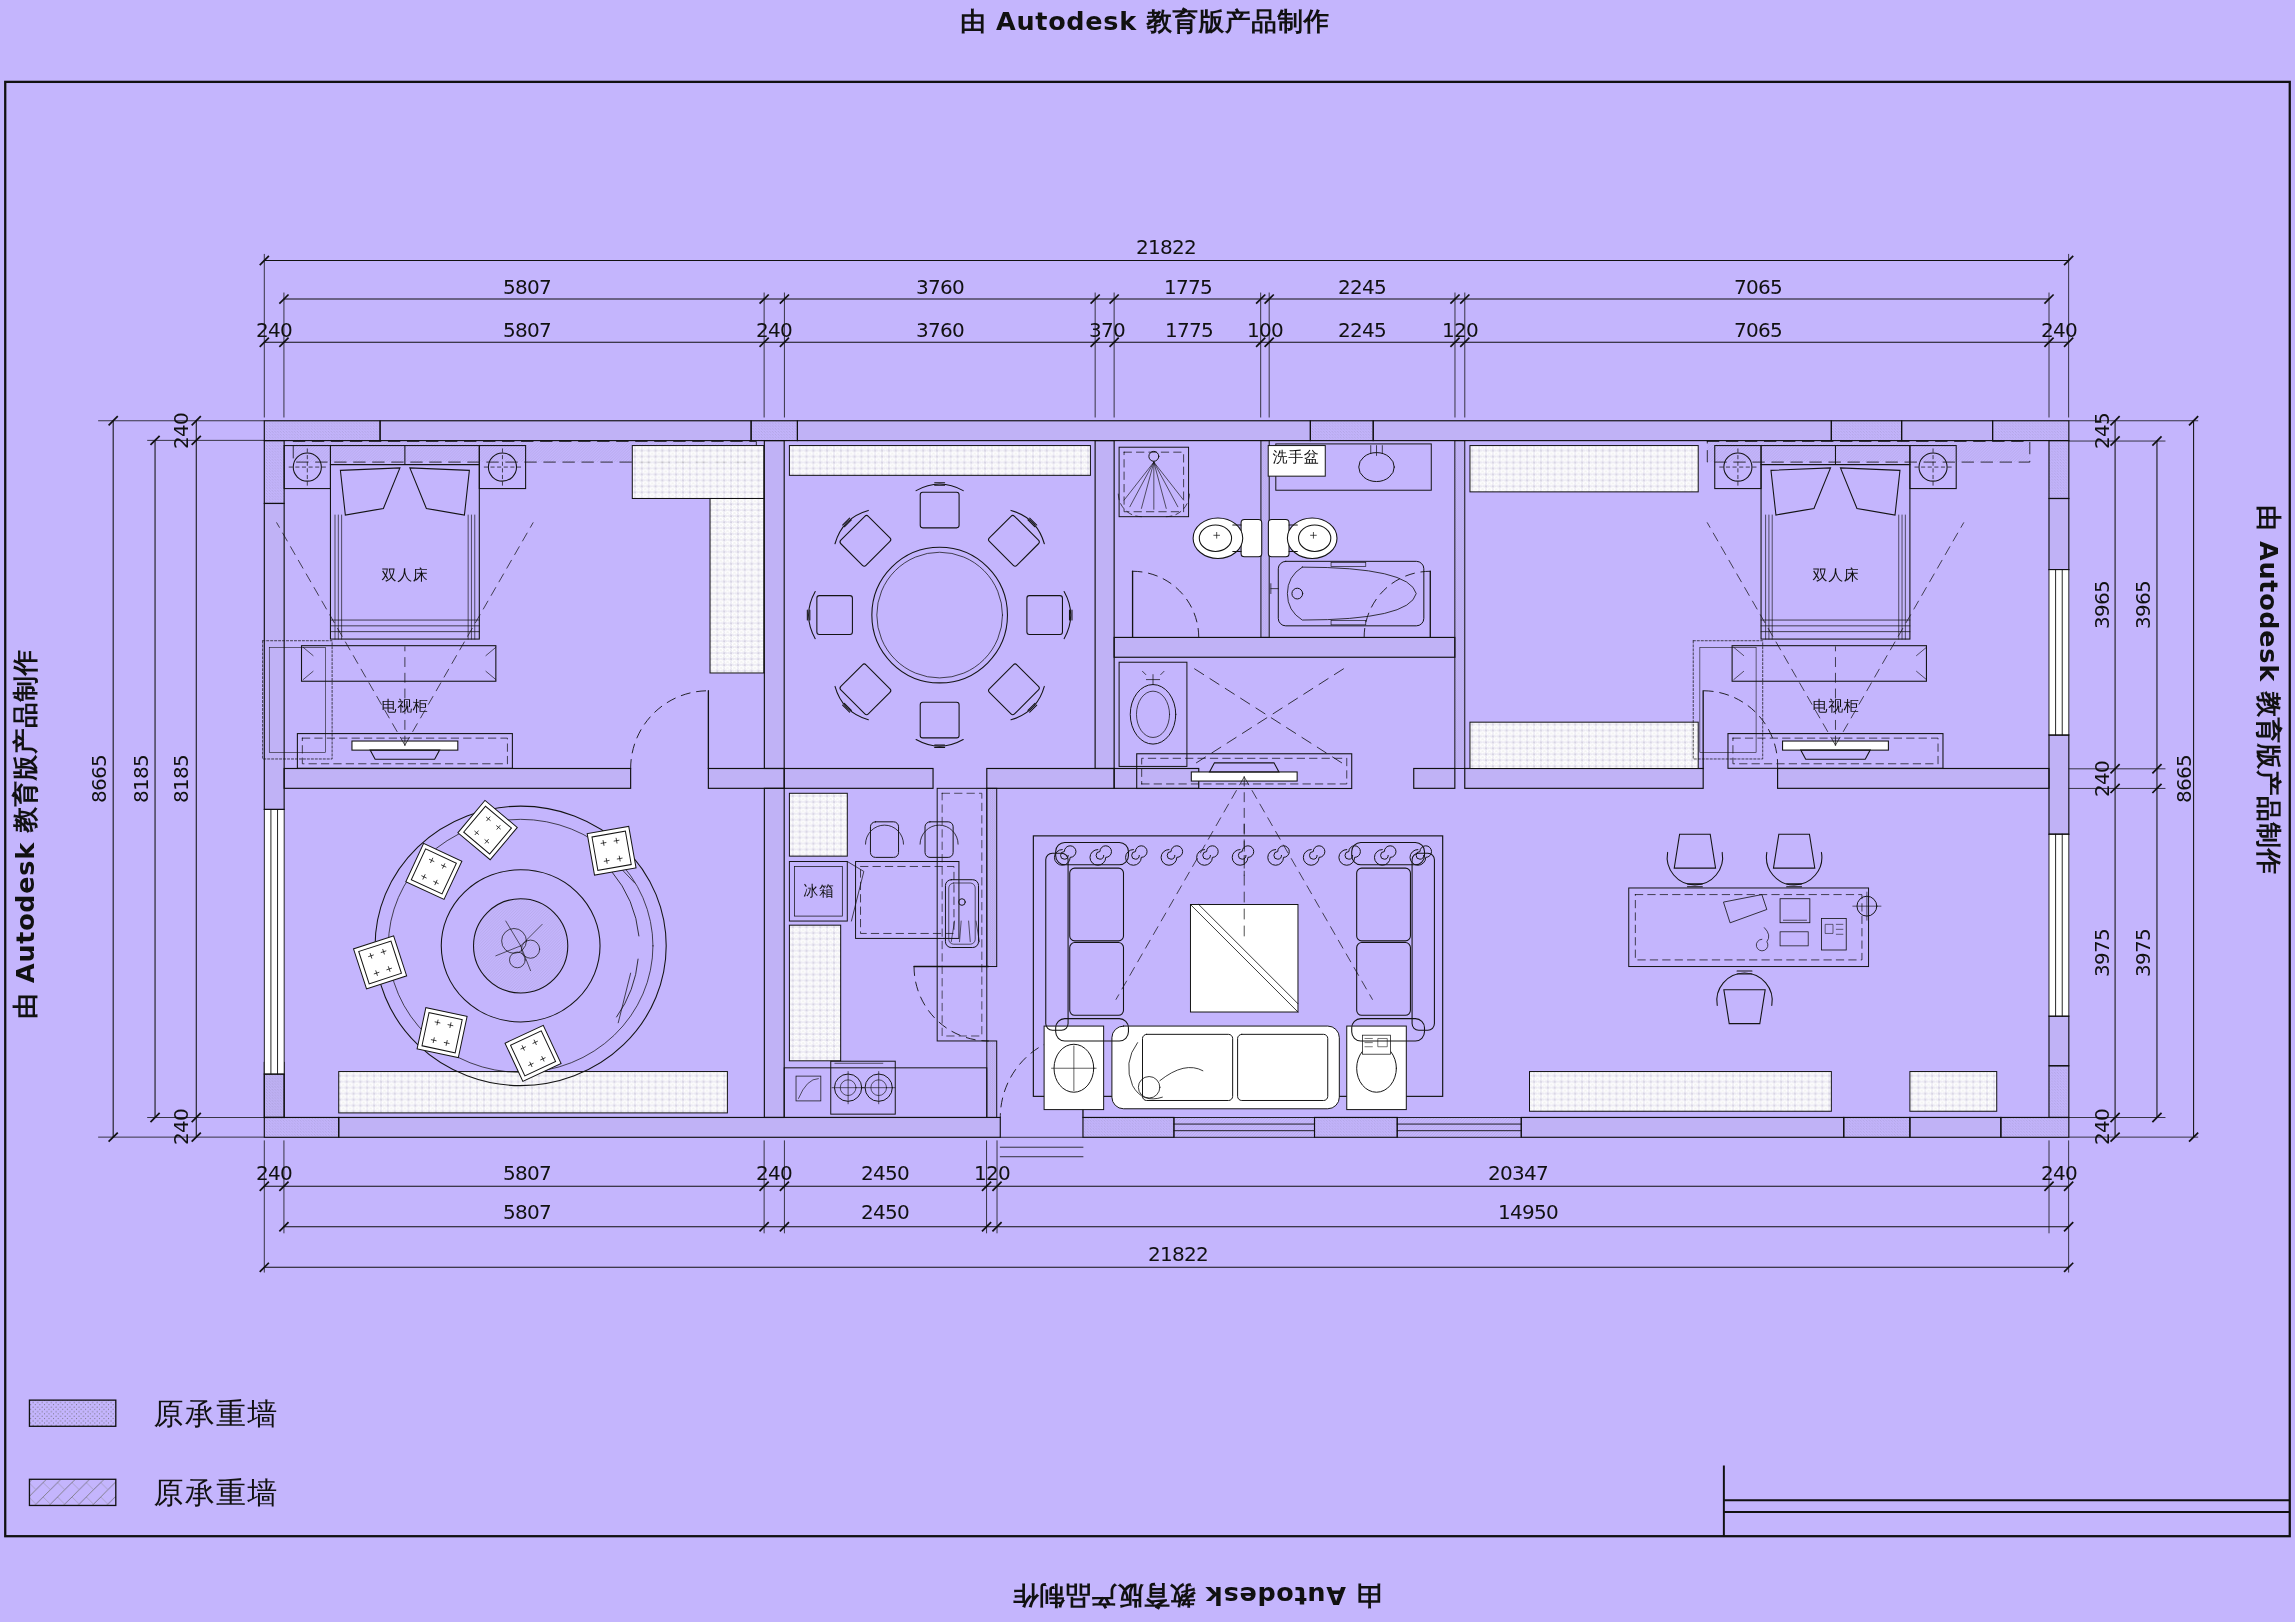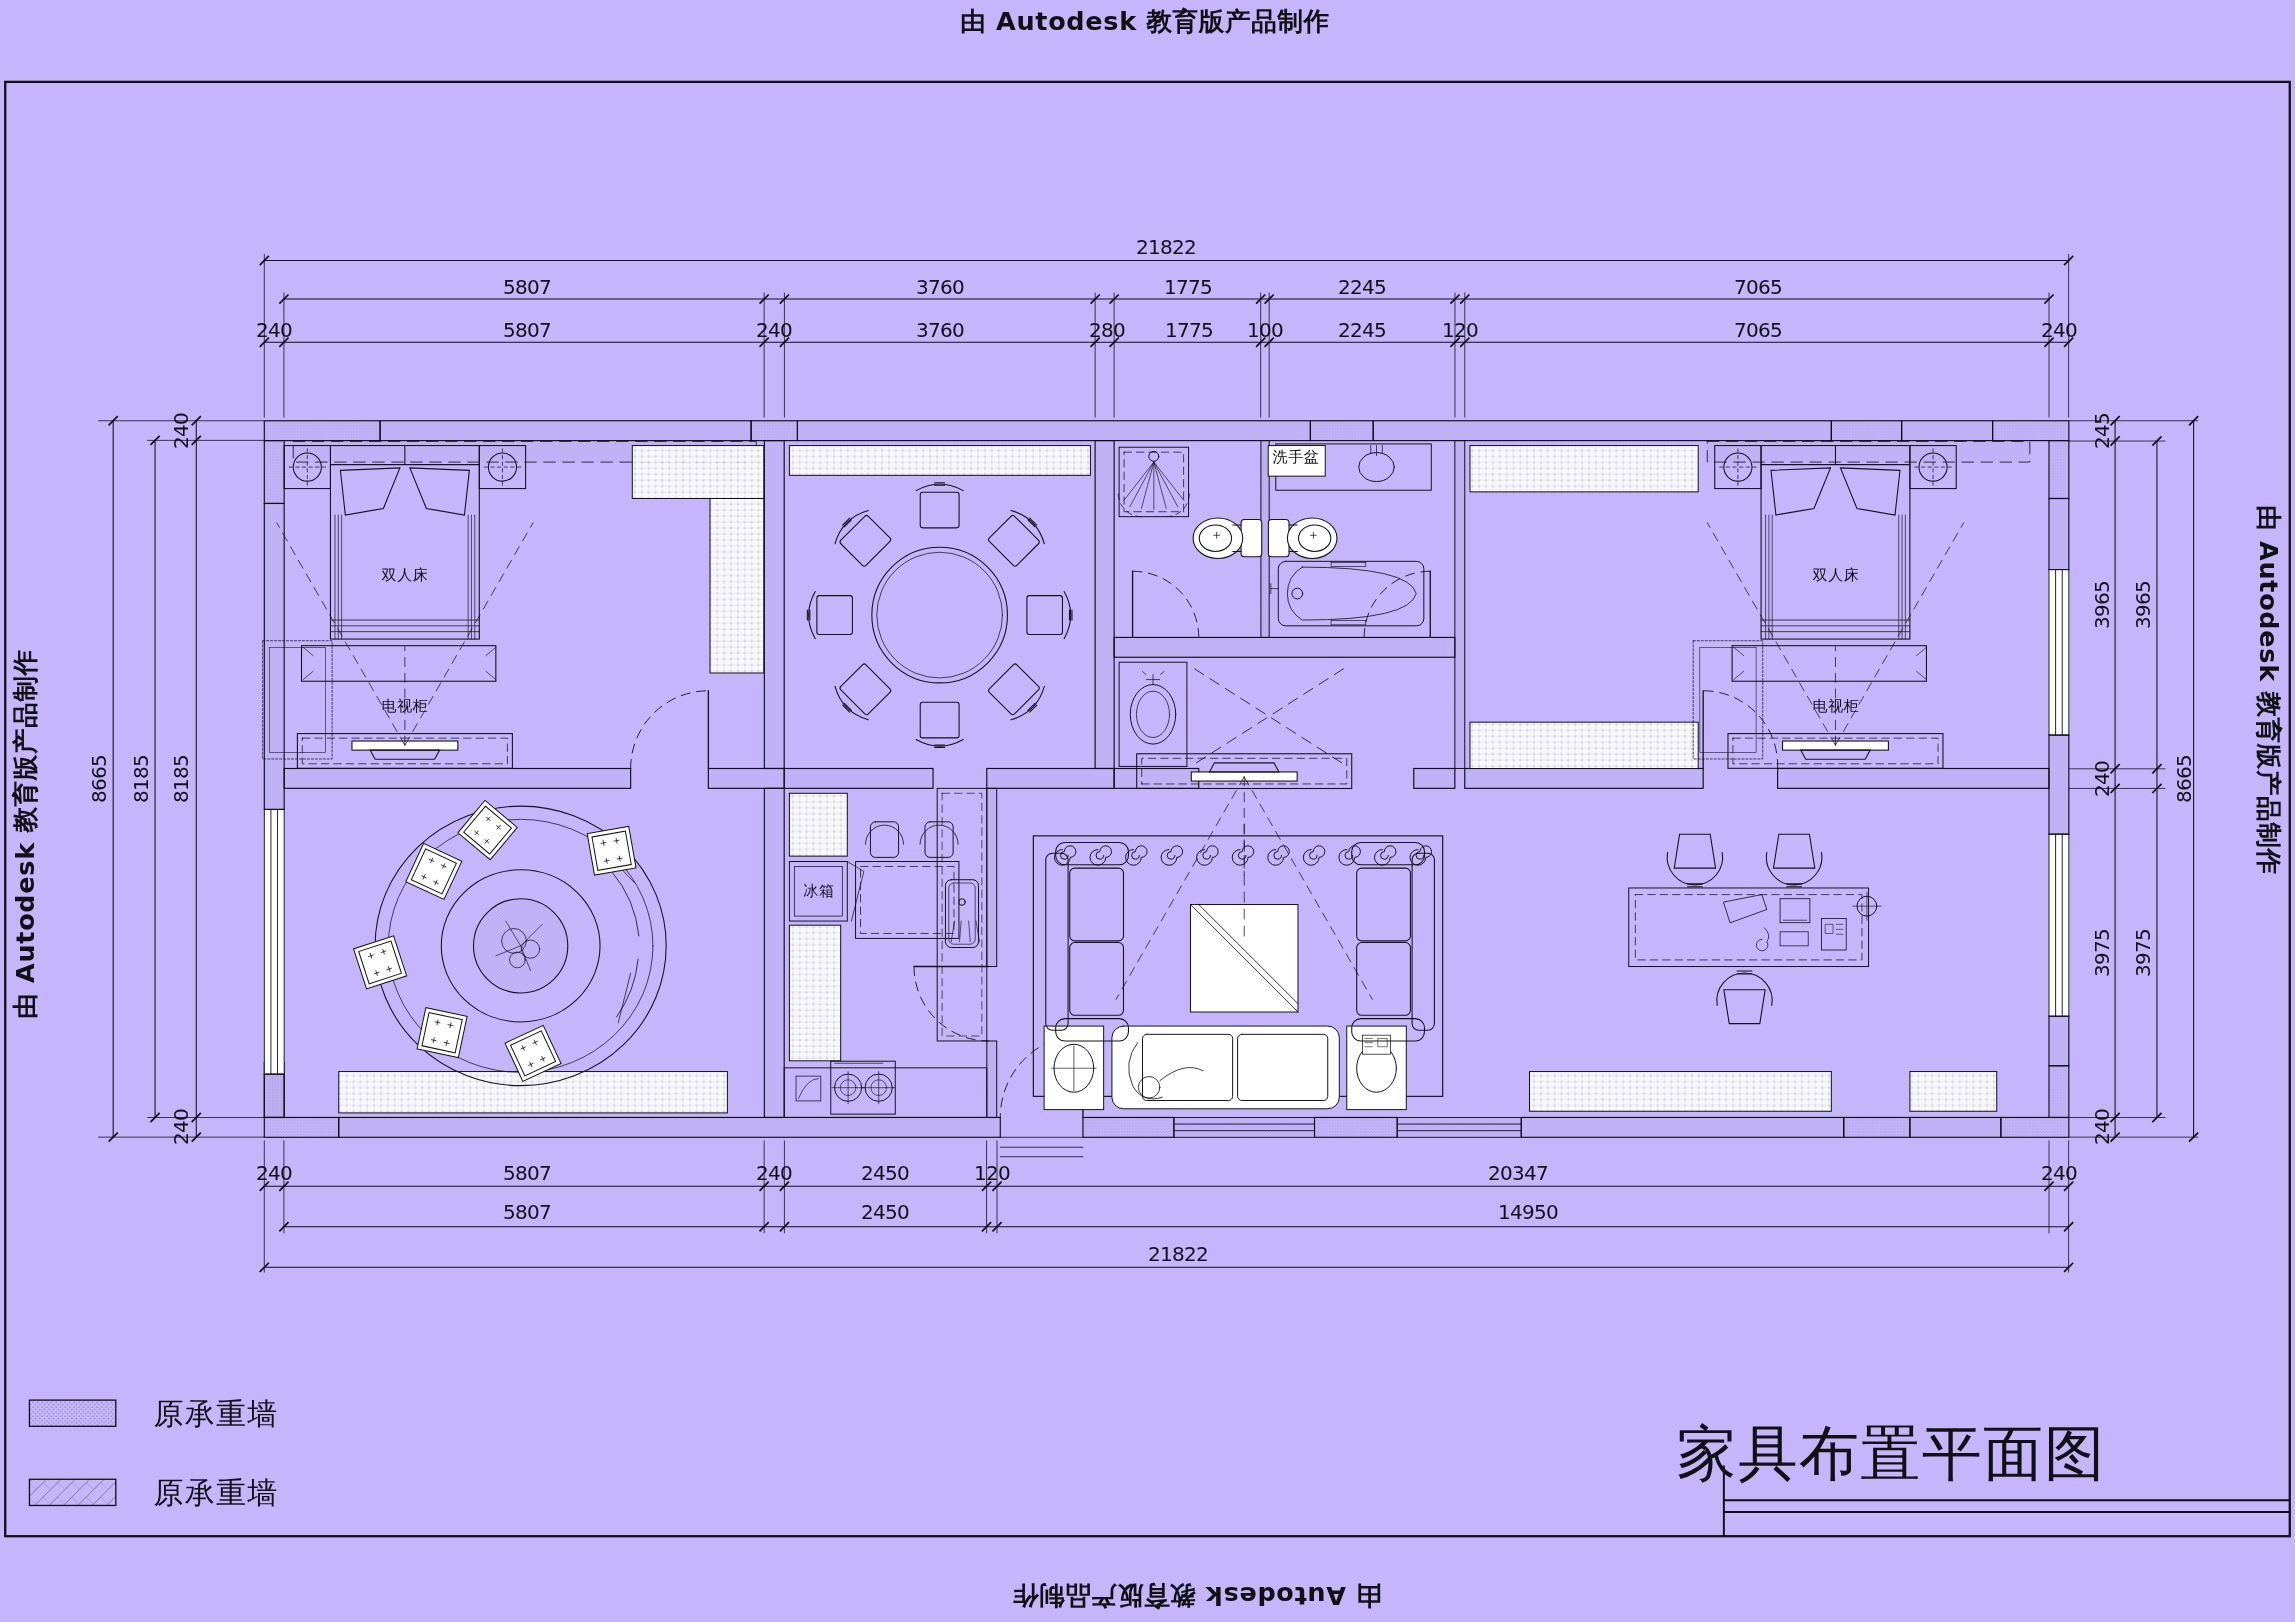--- a/index.html
+++ b/index.html
@@ -486,37 +486,36 @@
     <use href="#ochair" transform="translate(18500,5280) rotate(180)"></use>
     <use href="#ochair" transform="translate(17900,7010)"></use>
   </g>
 </svg>
 
 <div class="lbl stamp" style="left:1145px;top:21px;">由 Autodesk 教育版产品制作</div>
 <div class="lbl stamp" style="left:1197px;top:1595px;transform:translate(-50%,-50%) rotate(180deg);">由 Autodesk 教育版产品制作</div>
 <div class="lbl stamp" style="left:25px;top:834px;transform:translate(-50%,-50%) rotate(-90deg);">由 Autodesk 教育版产品制作</div>
 <div class="lbl stamp" style="left:2268px;top:690px;transform:translate(-50%,-50%) rotate(90deg);">由 Autodesk 教育版产品制作</div>
 
-<div class="lbl" id="title-text" style="left:1891px;top:1454px;">家具布置平面图</div>
 
 <div class="lbl legend-lbl" style="left:216px;top:1414px;">原承重墙</div>
 <div class="lbl legend-lbl" style="left:216px;top:1493px;">原承重墙</div>
 
 <div id="labels">
       <div class="lbl dim" style="left: 1166px; top: 247px;">21822</div>
       <div class="lbl dim" style="left: 527px; top: 287px;">5807</div>
       <div class="lbl dim" style="left: 940px; top: 287px;">3760</div>
       <div class="lbl dim" style="left: 1188px; top: 287px;">1775</div>
       <div class="lbl dim" style="left: 1362px; top: 287px;">2245</div>
       <div class="lbl dim" style="left: 1758px; top: 287px;">7065</div>
       <div class="lbl dim" style="left: 274px; top: 330px;">240</div>
       <div class="lbl dim" style="left: 527px; top: 330px;">5807</div>
       <div class="lbl dim" style="left: 774px; top: 330px;">240</div>
       <div class="lbl dim" style="left: 940px; top: 330px;">3760</div>
-      <div class="lbl dim" style="left: 1107px; top: 330px;">280</div>
+      <div class="lbl dim" style="left: 1107px; top: 330px;">370</div>
       <div class="lbl dim" style="left: 1189px; top: 330px;">1775</div>
       <div class="lbl dim" style="left: 1265px; top: 330px;">100</div>
       <div class="lbl dim" style="left: 1362px; top: 330px;">2245</div>
       <div class="lbl dim" style="left: 1460px; top: 330px;">120</div>
       <div class="lbl dim" style="left: 1758px; top: 330px;">7065</div>
       <div class="lbl dim" style="left: 2059px; top: 330px;">240</div>
       <div class="lbl dim" style="left: 274px; top: 1173px;">240</div>
       <div class="lbl dim" style="left: 527px; top: 1173px;">5807</div>
       <div class="lbl dim" style="left: 774px; top: 1173px;">240</div>
       <div class="lbl dim" style="left: 885px; top: 1173px;">2450</div>

